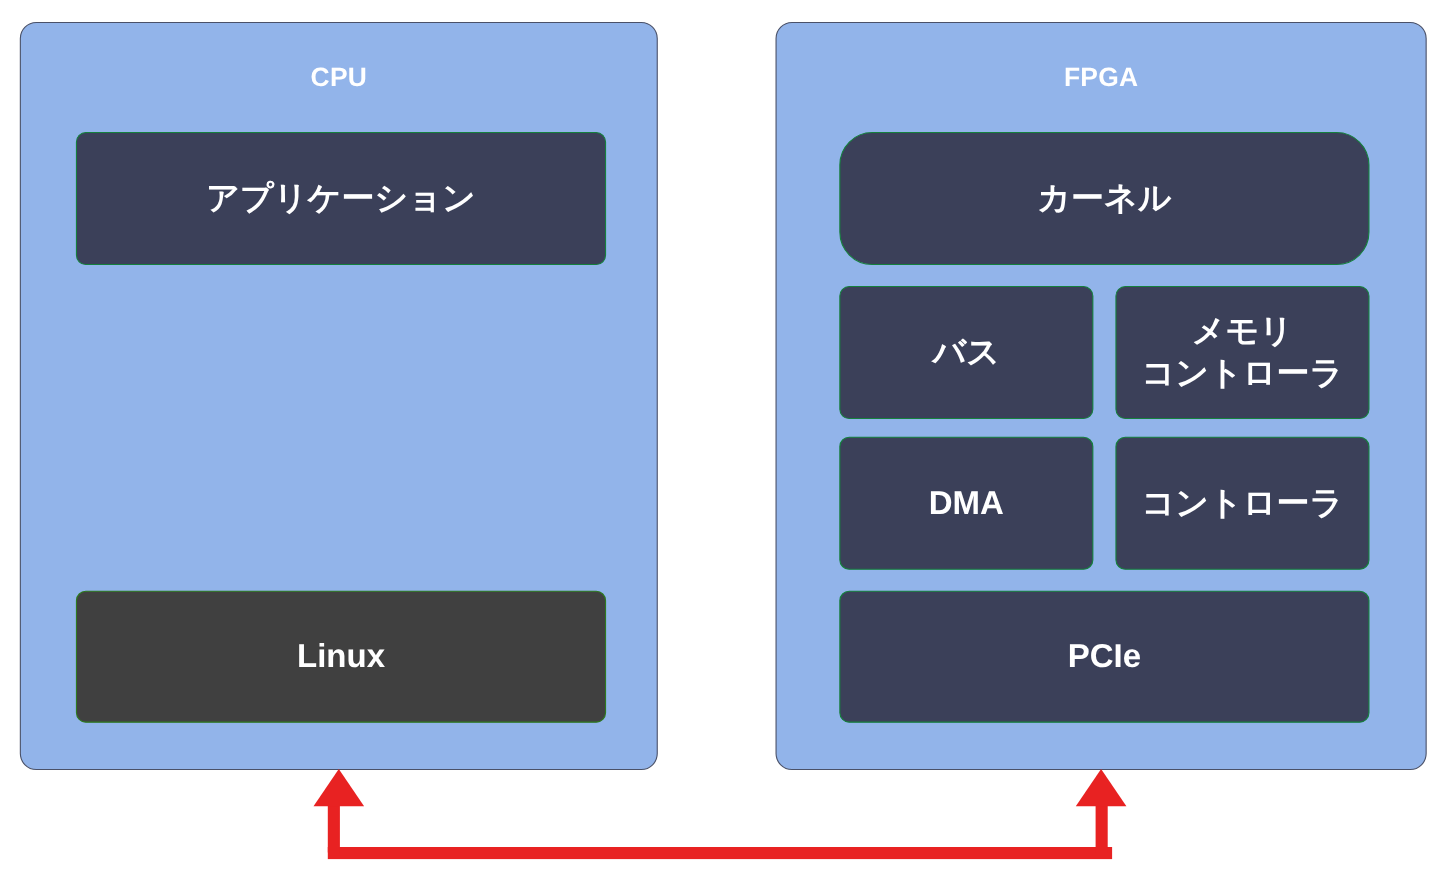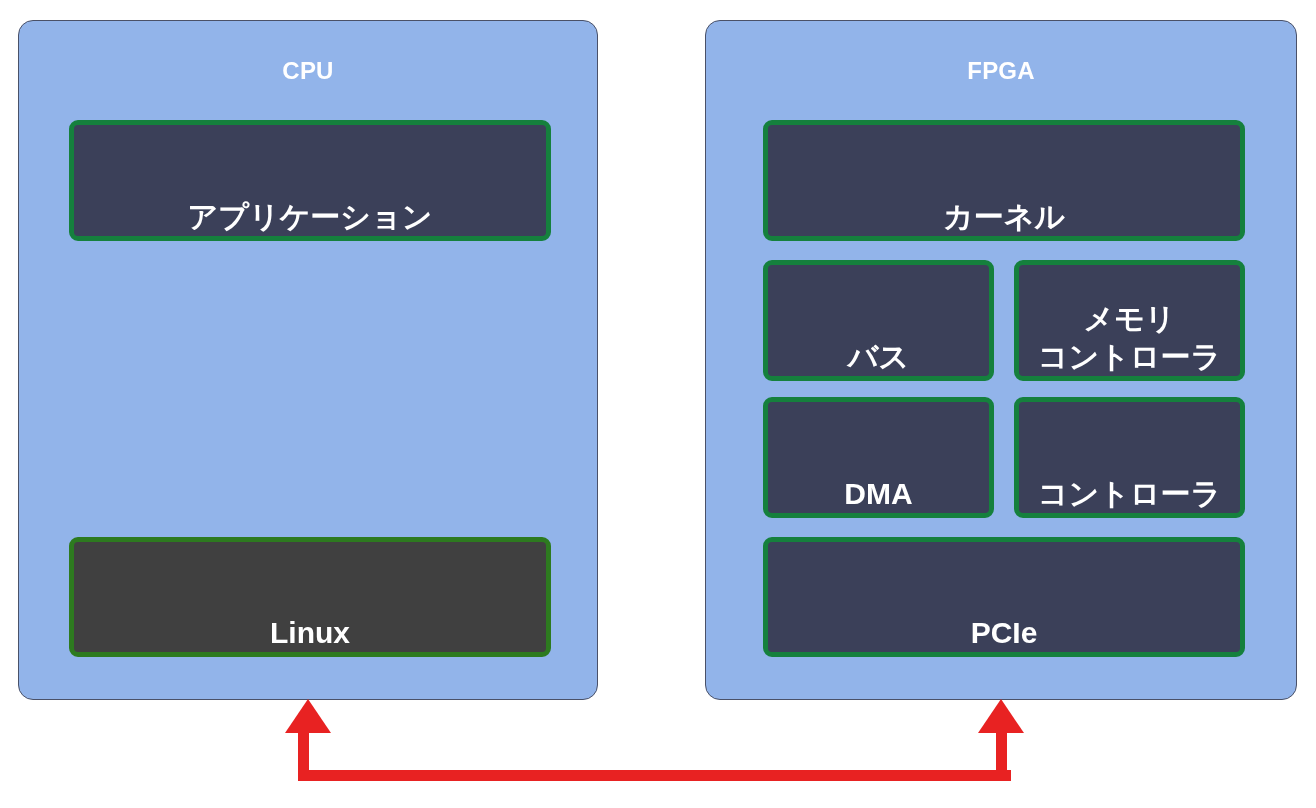--- a/index.html
+++ b/index.html
@@ -26,44 +26,44 @@
     font-size:24px;
     font-weight:700;
     line-height:34px;
     letter-spacing:0.2px;
     white-space:nowrap;
   }
 
   .blk{
     position:absolute;
     background:#3b4059;
-    border:5px solid #15803d;
+    border:1px solid #15803d;
     border-radius:9px;
     box-sizing:border-box;
     display:flex;
-    align-items:flex-end;
+    align-items:center;
     justify-content:center;
     text-align:center;
     color:#ffffff;
     font-weight:bold;
     font-size:30px;
     line-height:38px;
     padding:0 8px;
   }
   .blk.green{background:#404040;border-color:#2d7a1f;}
   .blk .lbl{display:block;white-space:pre-line;}
 
   
   #cpu-app     {left:50px;top:99px; width:482px;height:121px;}
   #cpu-api     {left:50px;top:239px;width:482px;height:121px;}
   #cpu-driver  {left:50px;top:376px;width:482px;height:121px;}
   #cpu-linux   {left:50px;top:516px;width:482px;height:120px;}
 
   
-  #fpga-kernel {left:57px; top:99px; width:482px;height:121px;}
+  #fpga-kernel {left:57px; top:99px; width:482px;height:121px;border-radius:30px;}
   #fpga-bus    {left:57px; top:239px;width:231px;height:121px;}
   #fpga-memctl {left:308px;top:239px;width:231px;height:121px;}
   #fpga-dma    {left:57px; top:376px;width:231px;height:121px;}
   #fpga-ctl    {left:308px;top:376px;width:231px;height:121px;}
   #fpga-pcie   {left:57px; top:516px;width:482px;height:120px;}
 
   #arrows{position:absolute;left:0;top:0;width:1316px;height:808px;pointer-events:none;}
 </style>
 </head>
 <body>

